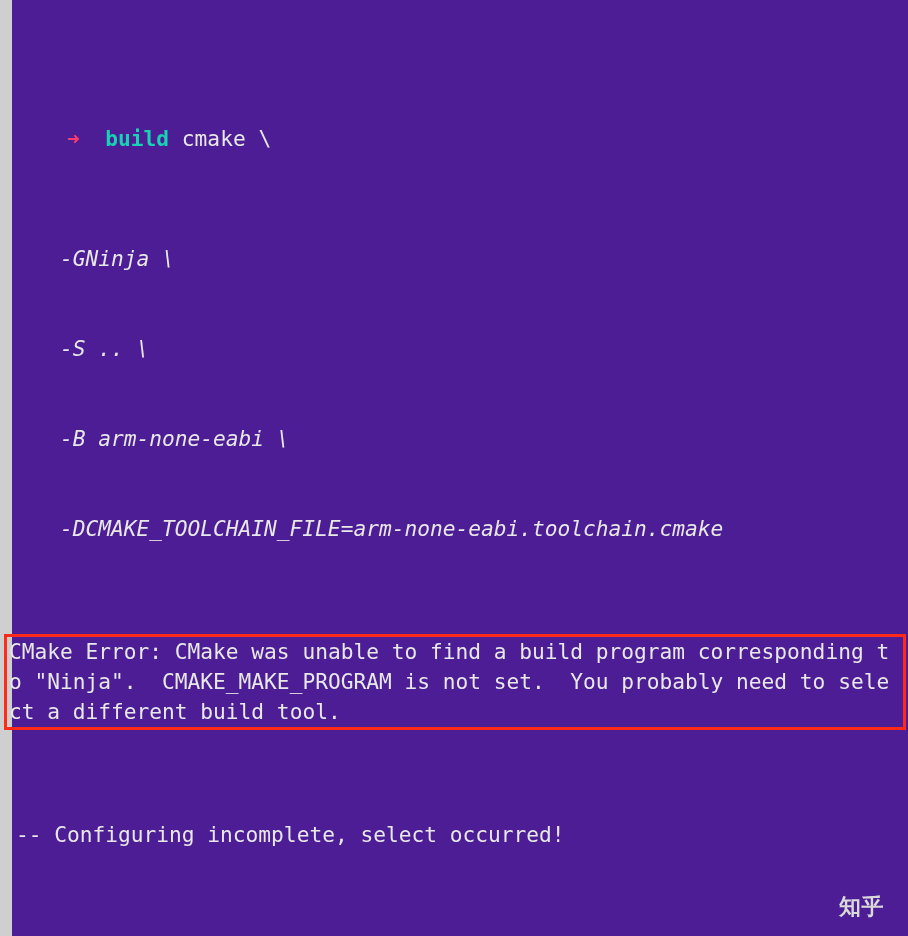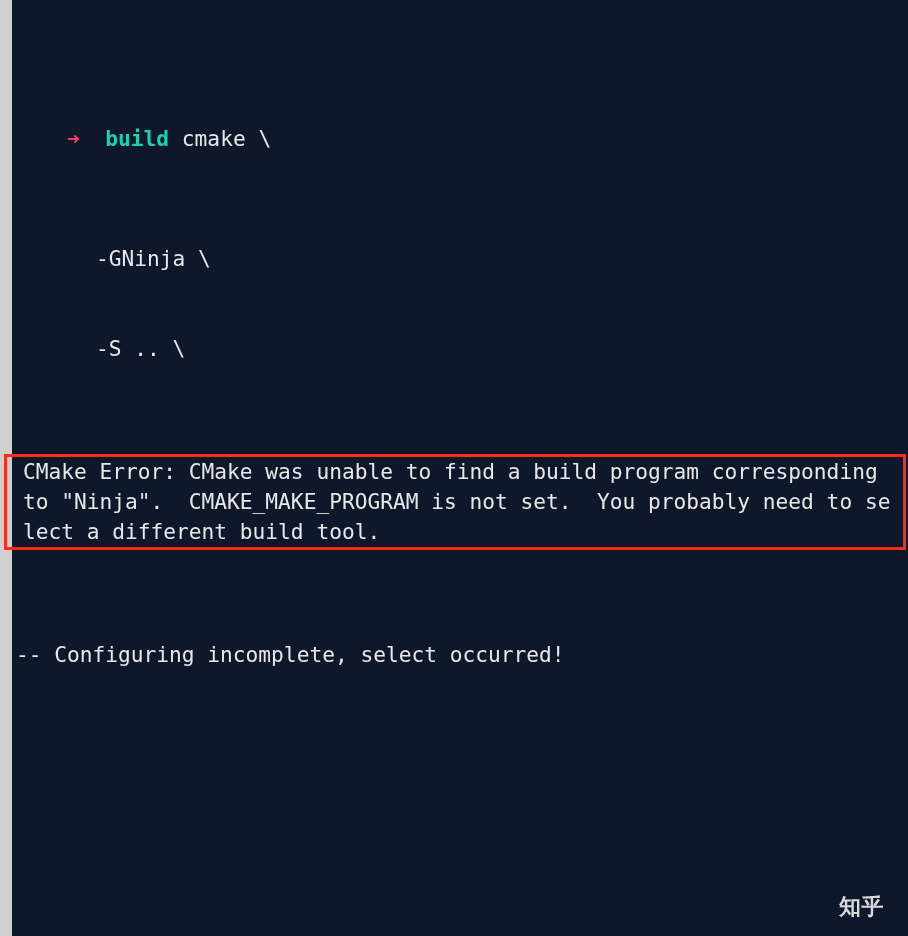--- a/index.html
+++ b/index.html
@@ -5,41 +5,41 @@
   * { margin: 0; padding: 0; box-sizing: border-box; }
   html, body {
     width: 908px;
     height: 936px;
     background: #000;
     overflow: hidden;
   }
   .terminal {
     width: 908px;
     height: 936px;
-    background: #0f172a;
+    background: #4c1d95;
     color: #fff;
     font-family: "Menlo", "Consolas", "DejaVu Sans Mono", monospace;
     font-size: 21.2px;
     line-height: 30px;
     padding: 4px 0 0 0;
     position: relative;
     border-left: 12px solid #cfcfcf;
     white-space: pre-wrap;
     word-break: break-all;
   }
   .line { padding-left: 4px; }
-  .indent { padding-left: 84px; }
+  .indent { padding-left: 48px; font-style: italic; }
   .arrow { color: #ff3b6b; font-weight: bold; }
   .build { color: #17d3b4; font-weight: bold; }
   .cmd { color: #e8e8e8; }
   .out { color: #e8e8e8; }
   .error-box {
     border: 3px solid #ff2a1a;
     margin: 0 2px 0 -8px;
-    padding: 0 5px 0 16px;
+    padding: 0 5px 0 2px;
   }
   .watermark {
     position: absolute;
     right: 24px;
     bottom: 14px;
     color: #d9d9d9;
     font-family: "PingFang SC","Microsoft YaHei",sans-serif;
     font-size: 22px;
     letter-spacing: 0.5px;
     display: flex;
@@ -56,20 +56,22 @@
 </head>
 <body>
 
 <div class="terminal">
 
   <div class="line">
     <span class="arrow">➜</span>  <span class="build">build</span> <span class="cmd">cmake \</span>
   </div>
   <div class="line indent cmd">-GNinja \</div>
   <div class="line indent cmd">-S .. \</div>
+  <div class="line indent cmd">-B arm-none-eabi \</div>
+  <div class="line indent cmd">-DCMAKE_TOOLCHAIN_FILE=arm-none-eabi.toolchain.cmake</div>
 
   <div class="error-box out"><span>CMake Error: CMake was unable to find a build program corresponding to "Ninja".  CMAKE_MAKE_PROGRAM is not set.  You probably need to select a different build tool.</span></div>
 
   <div class="line out">-- Configuring incomplete, select occurred!</div>
 
   
   
   
   
   

